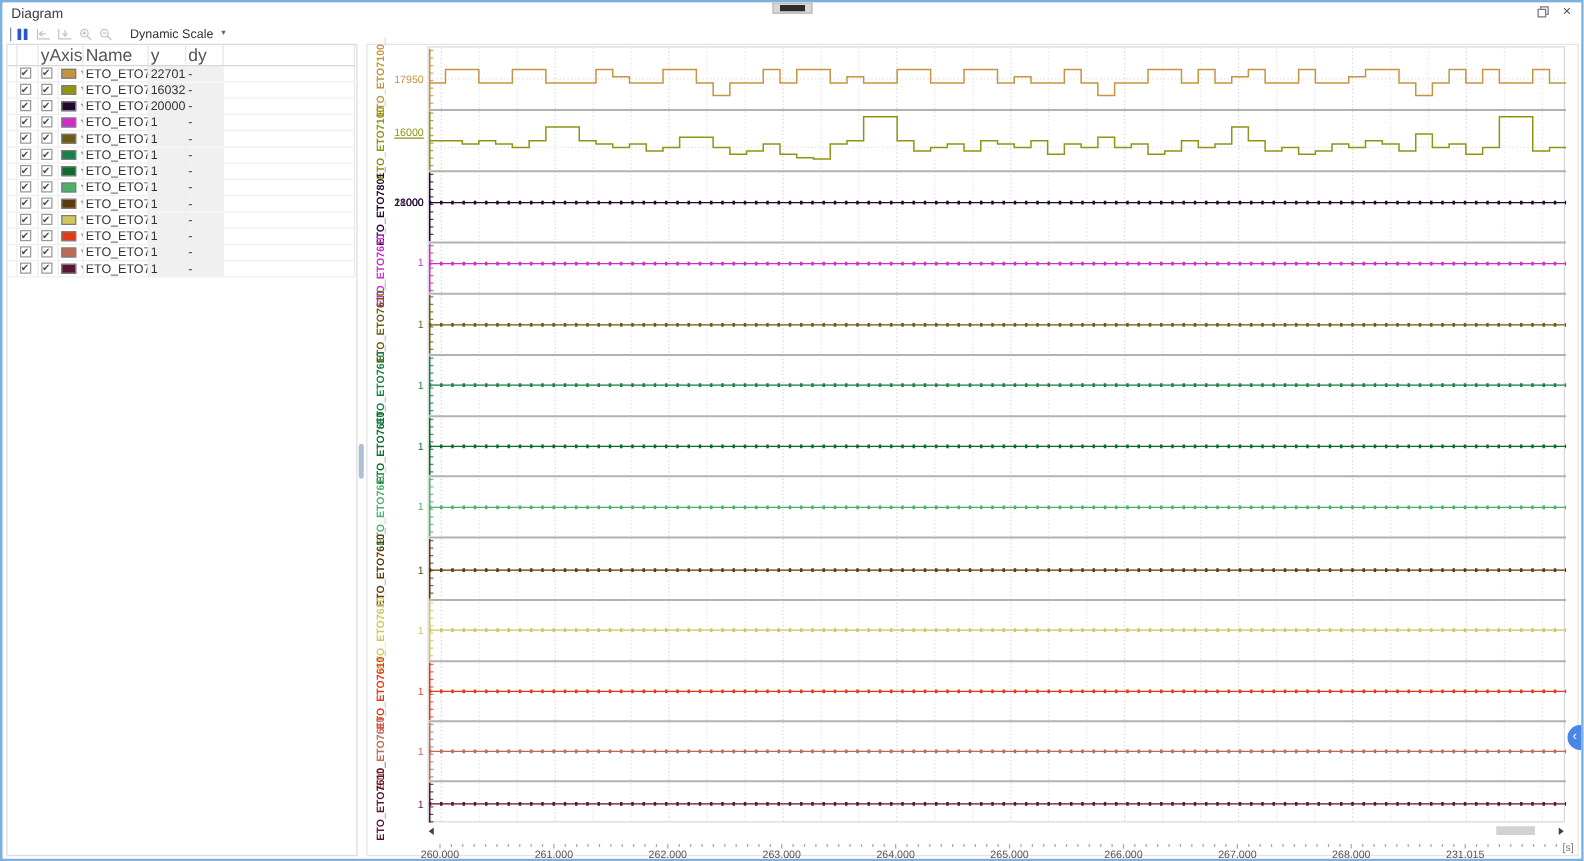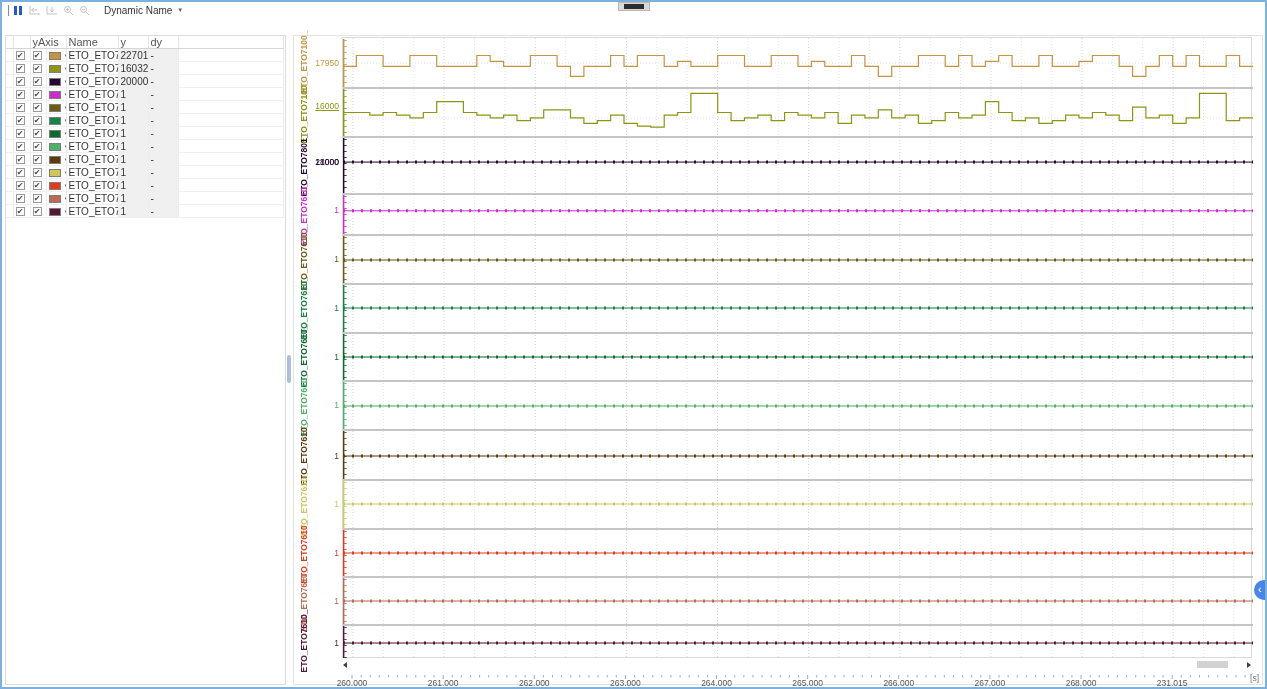--- a/index.html
+++ b/index.html
@@ -28,21 +28,21 @@
   .pause-icon i{display:block;width:3px;height:9px;background:#2a57c6;}
   .tb-ico{margin-right:5px;display:flex;align-items:center;cursor:pointer;}
   .dynscale{display:flex;align-items:center;gap:5px;font-size:10px;color:#333;
     margin-left:6px;cursor:pointer;padding:1px 3px;}
   .dynscale .arr{font-size:6px;color:#666;}
   
   .main{position:absolute;top:33px;left:0;right:0;bottom:0;display:flex;}
   .left-panel{width:281px;margin:0 0 2px 3px;border:1px solid #dcdcdc;background:#fff;overflow:hidden;}
   .sig-table{border-collapse:collapse;font-size:10px;color:#333;table-layout:fixed;width:278px;}
   .sig-table th{font-weight:normal;color:#555;text-align:left;height:12px;
-    border-right:1px solid #e6e6e6;border-bottom:1px solid #d6d6d6;padding:0 2px;font-size:11px;}
+    border-right:1px solid #e6e6e6;border-bottom:1px solid #d6d6d6;padding:0 2px;font-size:14px;}
   .sig-table td{height:13px;border-right:1px solid #ececec;border-bottom:1px solid #efefef;
     padding:0 2px;white-space:nowrap;overflow:hidden;}
   .sig-table td.valcell{background:#f0f0f0;color:#333;}
   .cbx{display:inline-block;width:9px;height:9px;border:1px solid #999;background:#fff;
     font-size:8px;line-height:8px;color:#4a4a4a;text-align:center;vertical-align:middle;cursor:pointer;}
   .swatch{display:inline-block;width:12px;height:8px;border:1px solid #7d7d7d;vertical-align:middle;cursor:pointer;}
   .sw-arr{font-size:6px;color:#555;vertical-align:middle;margin-left:3px;cursor:pointer;}
   .splitter{width:7px;position:relative;cursor:col-resize;}
   .splitter-handle{position:absolute;left:1px;top:320px;width:4px;height:28px;
     background:#aebfd6;border-radius:2px;}
@@ -66,20 +66,30 @@
 </style>
 </head>
 <body>
 
 <div class="window">
 
   <div class="top-pill">
     <div class="top-pill-inner"></div>
   </div>
 
+  <div class="titlebar">
+    <span>Diagram</span>
+    <div class="win-controls">
+      <span class="restore-btn">
+          <span class="r2"></span>
+          <span class="r1"></span>
+        </span>
+      <span class="close-btn">×</span>
+    </div>
+  </div>
 
   <div class="toolbar">
     <span class="tb-grip"></span>
     <span class="pause-icon">
         <i></i>
         <i></i>
       </span>
     <span class="tb-ico">
       <svg width="12" height="10">
           <path d="M1 1 V9 H11" stroke="#c3c3c3" fill="none"></path>
@@ -98,21 +108,21 @@
           <path d="M6.8 6.8 L10 10 M3 4.5 h3 M4.5 3 v3" stroke="#c3c3c3" fill="none"></path>
         </svg>
     </span>
     <span class="tb-ico">
       <svg width="11" height="11">
           <circle cx="4.5" cy="4.5" r="3" stroke="#c3c3c3" fill="none"></circle>
           <path d="M6.8 6.8 L10 10 M3 4.5 h3" stroke="#c3c3c3" fill="none"></path>
         </svg>
     </span>
     <span class="dynscale">
-      <span>Dynamic Name</span>
+      <span>Dynamic Scale</span>
       <span class="arr">▼</span>
     </span>
   </div>
 
   <div class="main">
     <div class="left-panel">
       <table class="sig-table">
         <colgroup>
           <col style="width:7px">
             <col style="width:17px">

